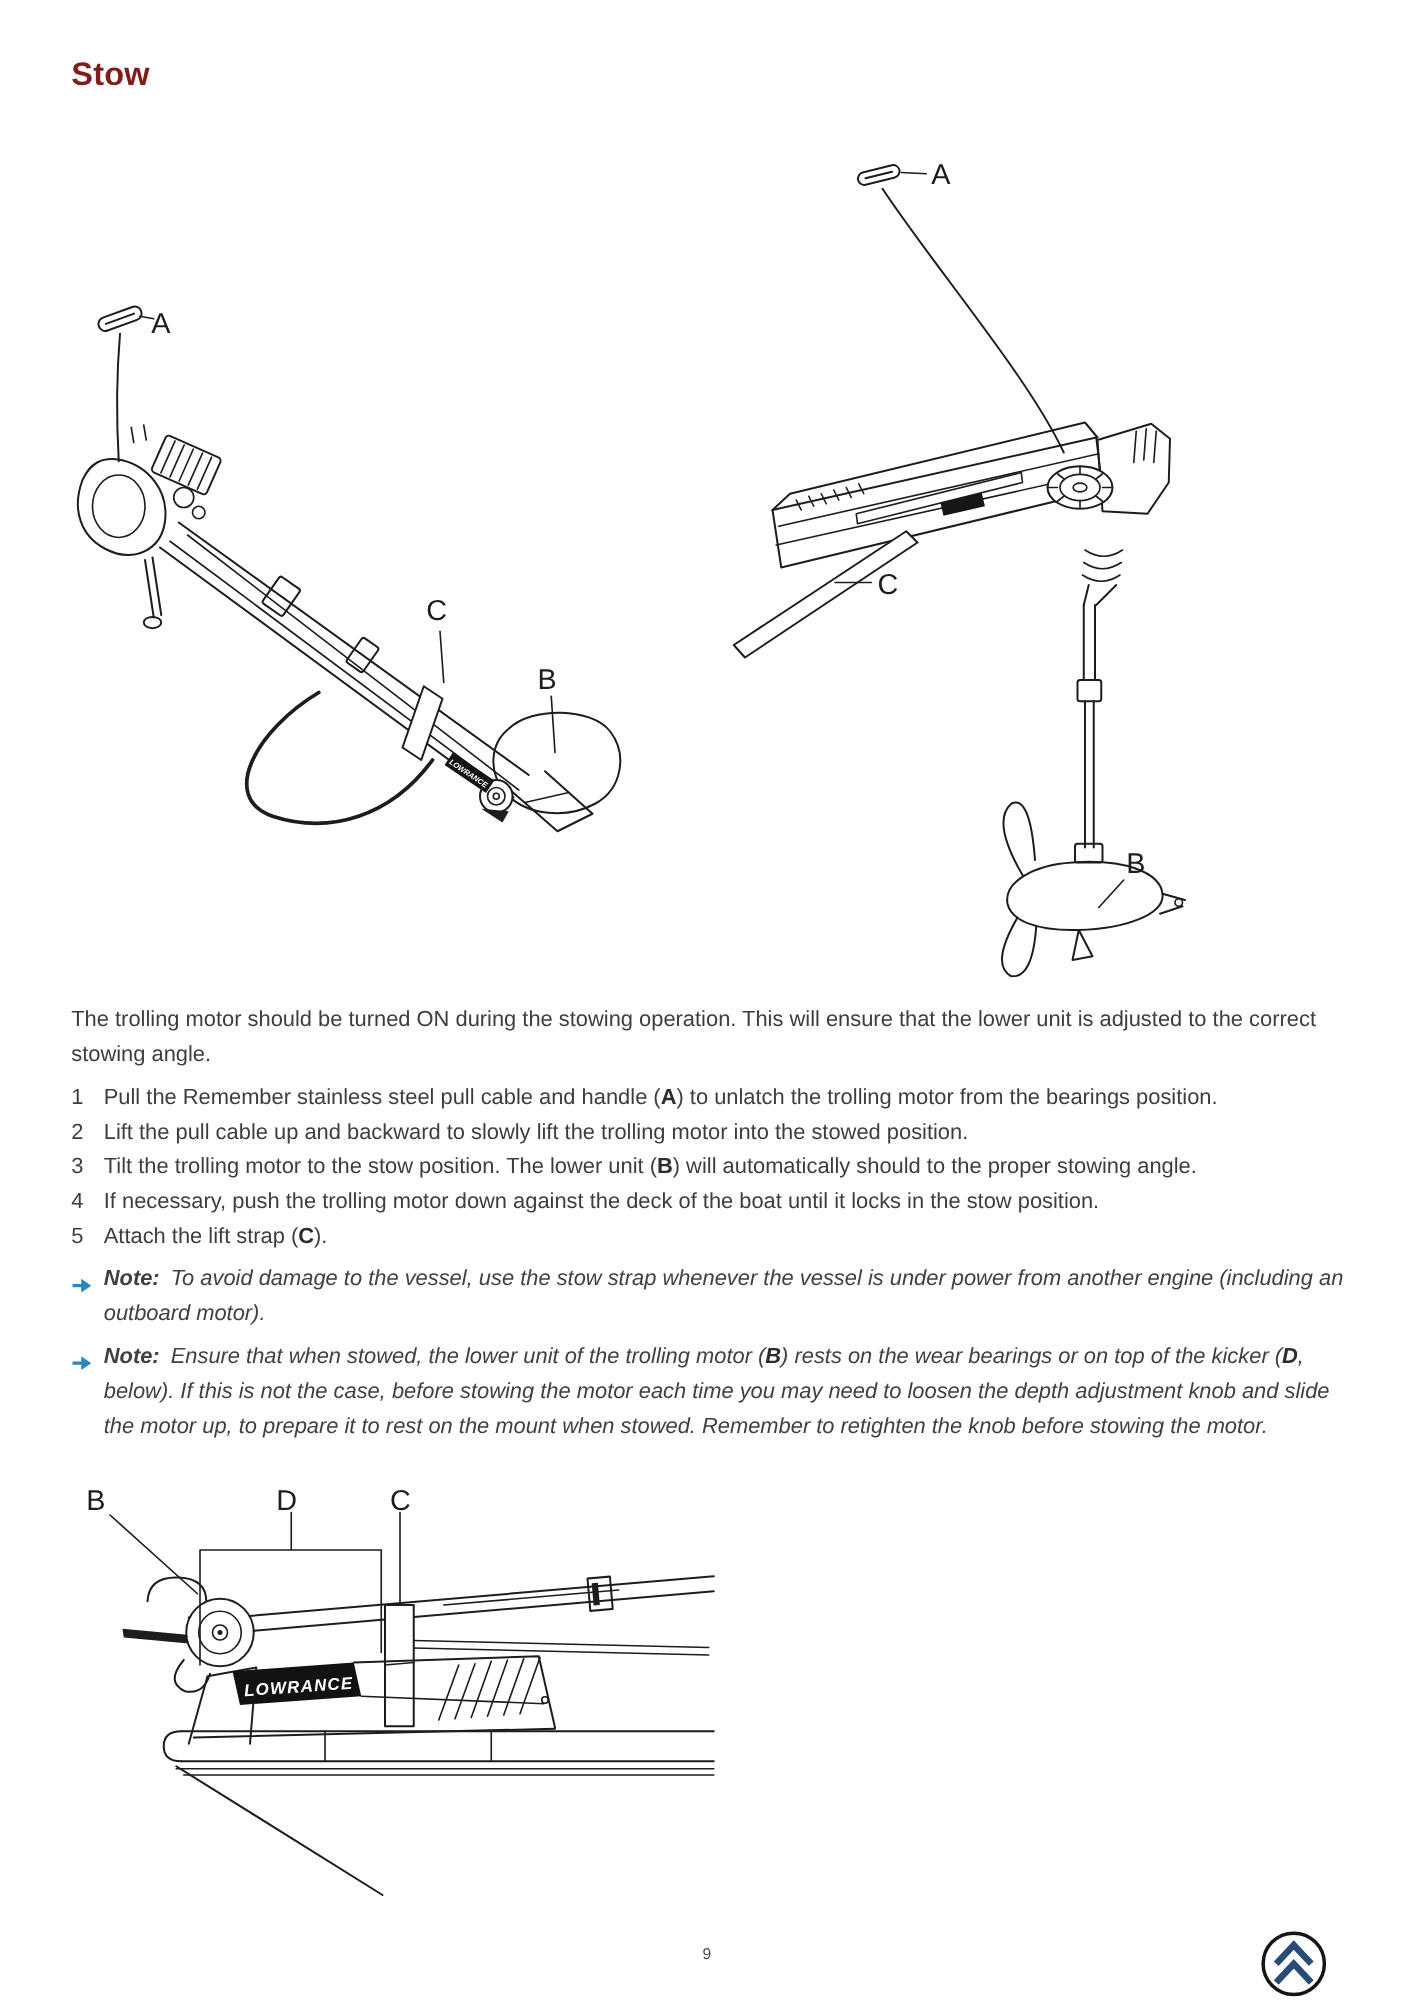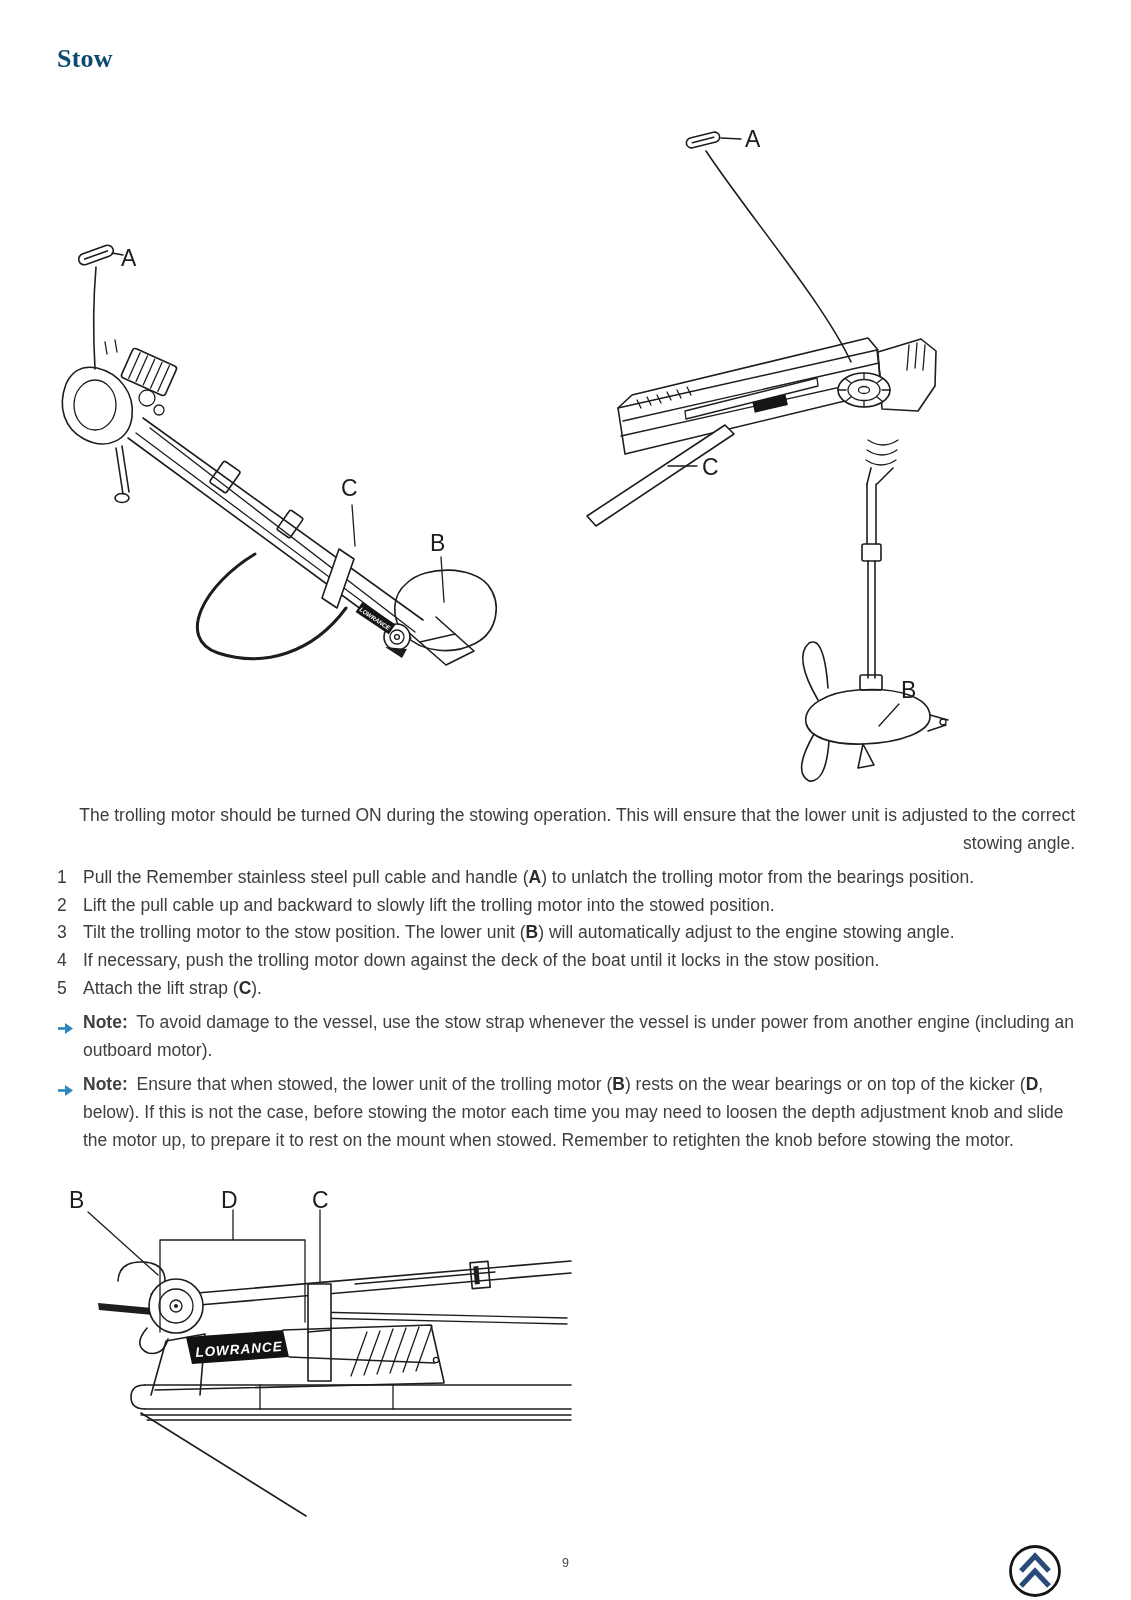--- a/index.html
+++ b/index.html
@@ -1,27 +1,27 @@
 <!DOCTYPE html>
 <html style="--note-arrow: #2b87b8; --logo-chevron: #2a4a78;"><head>
 <meta charset="utf-8">
 <style>
   html,body{margin:0;padding:0;background:#ffffff;}
   .page{position:relative;width:1131px;height:1600px;background:#fff;overflow:hidden;
         font-family:"Liberation Sans",sans-serif;color:#3d3d3d;}
-  .title{position:absolute;left:57px;top:44px;font-size:26px;font-weight:700;color:#0c4a6e;letter-spacing:.2px;font-family:Liberation Serif, serif;}
+  .title{position:absolute;left:57px;top:44px;font-size:26px;font-weight:700;color:#7f1d1d;letter-spacing:.2px;}
   .fig{position:absolute;}
   .fig svg{display:block;}
   .textblock{position:absolute;left:57px;top:802px;width:1018px;font-size:17.5px;line-height:27.6px;}
-  .intro{margin:0 0 7px 0;text-align:right;}
+  .intro{margin:0 0 7px 0;}
   .step{display:flex;align-items:flex-start;}
   .step-num{flex:0 0 26px;width:26px;color:#3d3d3d;}
   .step-text{flex:1;}
   .step-text b, .note b{font-weight:700;color:#2c2c2c;}
-  .note{display:flex;align-items:flex-start;margin-top:7px;color:#404040;}
+  .note{display:flex;align-items:flex-start;margin-top:7px;font-style:italic;color:#404040;}
   .note-arrow{flex:0 0 26px;width:26px;padding-top:7px;}
   .note-label{font-weight:700;margin-right:4px;}
   .note-text{flex:1;}
   .fig-label{font-family:"Liberation Sans",sans-serif;font-size:23px;fill:#1c1c1c;}
   .pagenum{position:absolute;left:0;top:1556px;width:1131px;text-align:center;
            font-size:12.5px;color:#4a4a4a;}
   .logo{position:absolute;left:1007px;top:1543px;}
   .linework{stroke:#1d1d1d;stroke-width:1.6;fill:none;stroke-linecap:round;stroke-linejoin:round;}
   .thin{stroke-width:1.3;}
 </style>
@@ -179,21 +179,21 @@
     <div class="step">
       <span class="step-num">1</span>
       <span class="step-text"><span>Pull the Remember stainless steel pull cable and handle (</span><b>A</b><span>) to unlatch the trolling motor from the bearings position.</span></span>
     </div>
     <div class="step">
       <span class="step-num">2</span>
       <span class="step-text"><span>Lift the pull cable up and backward to slowly lift the trolling motor into the stowed position.</span><b></b><span></span></span>
     </div>
     <div class="step">
       <span class="step-num">3</span>
-      <span class="step-text"><span>Tilt the trolling motor to the stow position. The lower unit (</span><b>B</b><span>) will automatically adjust to the engine stowing angle.</span></span>
+      <span class="step-text"><span>Tilt the trolling motor to the stow position. The lower unit (</span><b>B</b><span>) will automatically should to the proper stowing angle.</span></span>
     </div>
     <div class="step">
       <span class="step-num">4</span>
       <span class="step-text"><span>If necessary, push the trolling motor down against the deck of the boat until it locks in the stow position.</span><b></b><span></span></span>
     </div>
     <div class="step">
       <span class="step-num">5</span>
       <span class="step-text"><span>Attach the lift strap (</span><b>C</b><span>).</span></span>
     </div>
 

